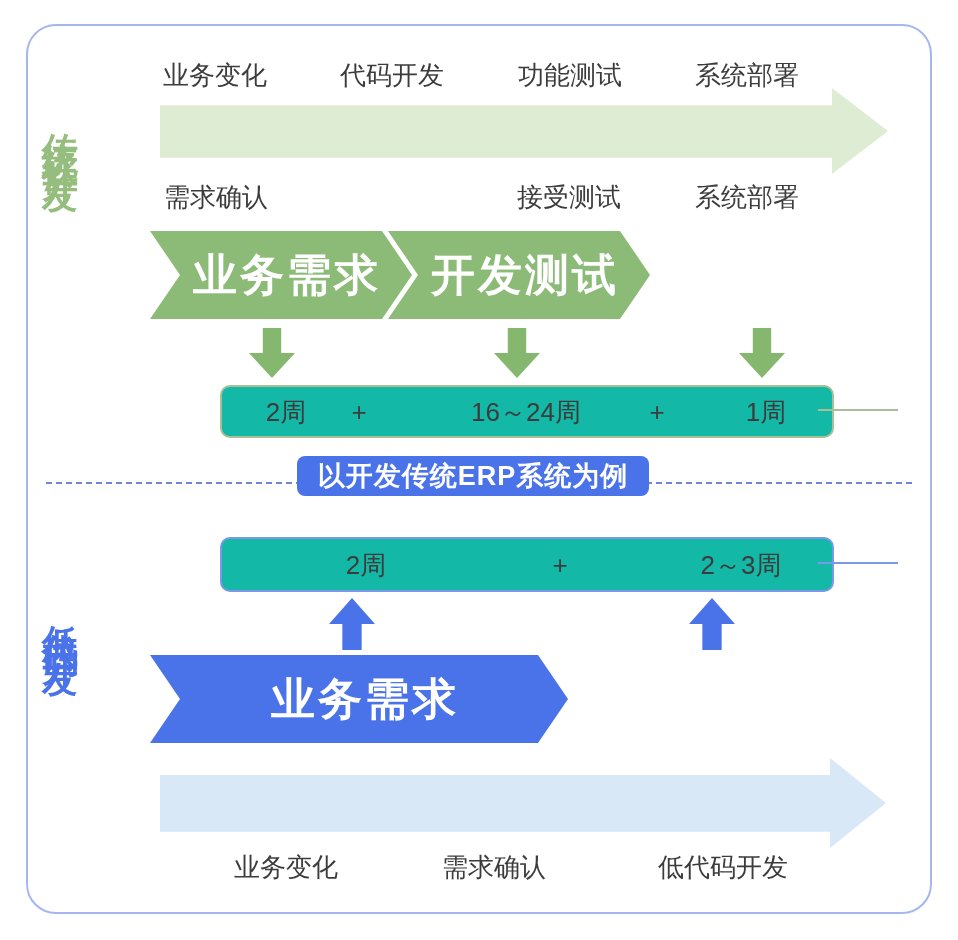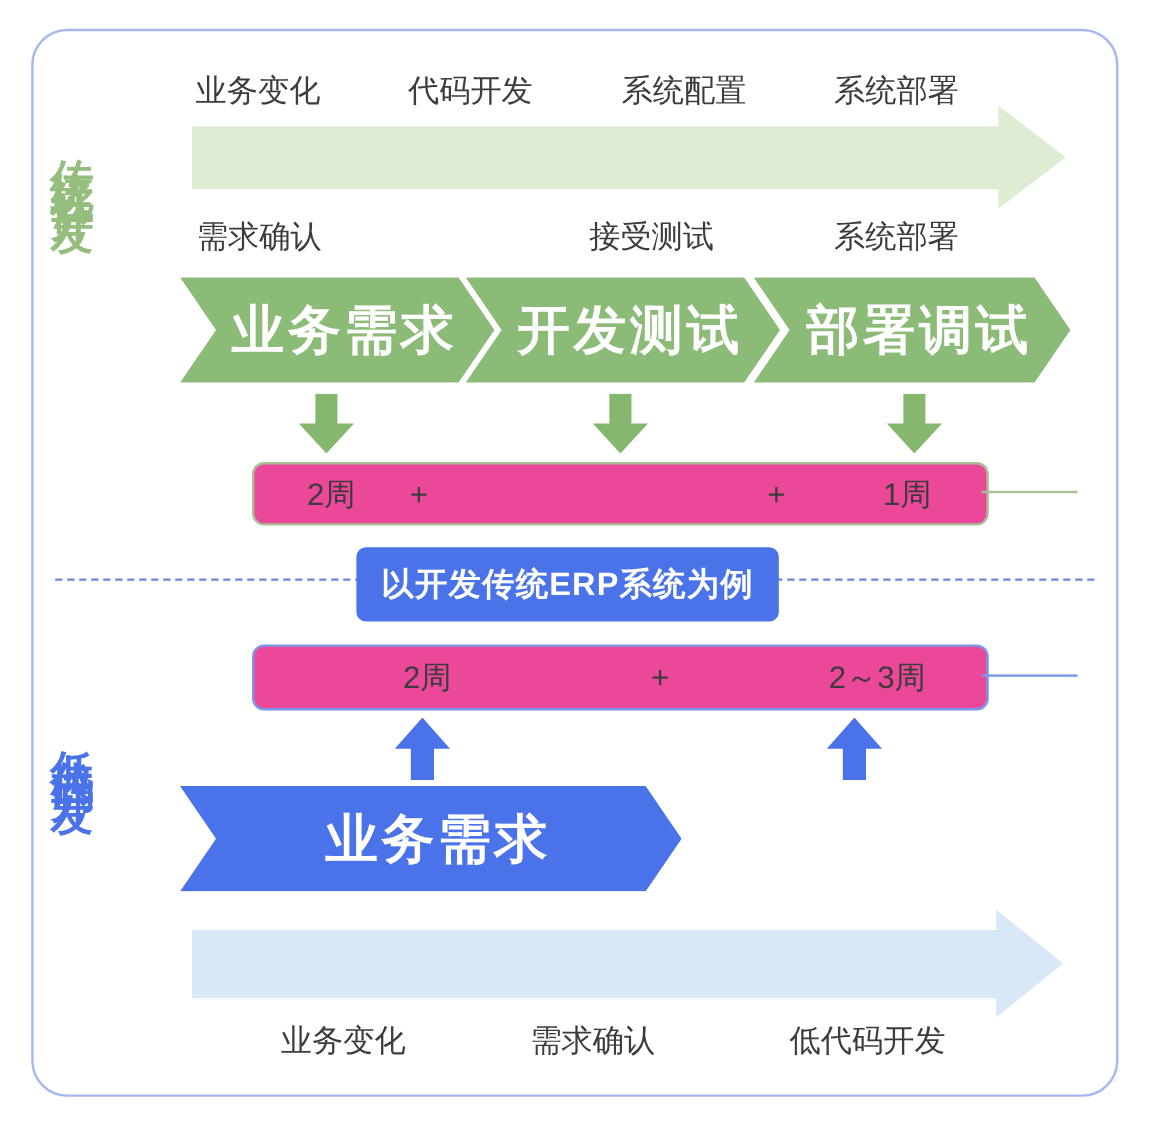--- a/index.html
+++ b/index.html
@@ -26,65 +26,65 @@
          color:#ffffff;font-size:44px;font-weight:700;letter-spacing:3px;padding-left:12px;
          clip-path:polygon(0 0,calc(100% - 30px) 0,100% 50%,calc(100% - 30px) 100%,0 100%,30px 50%);}
   .chev-green{background:#8cba77;top:231px;}
   .chev-blue{background:#4a72e9;top:655px;}
   
   .arrow-down{position:absolute;width:46px;height:50px;background:#85b76f;top:328px;
          clip-path:polygon(30% 0,70% 0,70% 50%,100% 50%,50% 100%,0 50%,30% 50%);}
   .arrow-up{position:absolute;width:46px;height:52px;background:#4a72e9;top:598px;
          clip-path:polygon(50% 0,100% 50%,71% 50%,71% 100%,29% 100%,29% 50%,0 50%);}
   
-  .durbox{position:absolute;left:210px;width:610px;background:#ec4899;border-radius:10px;}
+  .durbox{position:absolute;left:220px;width:610px;background:#14b8a6;border-radius:10px;}
   .durbox-green{top:385px;height:49px;border:2px solid #aabf97;}
   .durbox-blue{top:537px;height:51px;border:2px solid #7b97e8;}
   .dur-item{position:absolute;top:50%;transform:translate(-50%,-50%);font-size:26px;
          color:#3c3c3c;white-space:nowrap;}
   .connector{position:absolute;height:2px;width:80px;left:818px;}
   .conn-green{top:409px;background:#aabf97;}
   .conn-blue{top:562px;background:#7b97e8;}
   
   .dash-line{position:absolute;left:46px;top:482px;width:866px;border-top:2px dashed #7085d6;}
-  .badge{position:absolute;left:297px;top:456px;width:352px;height:62px;background:#4a72e9;
+  .badge{position:absolute;left:297px;top:456px;width:352px;height:40px;background:#4a72e9;
          border-radius:8px;color:#ffffff;font-size:27px;font-weight:700;display:flex;
          align-items:center;justify-content:center;letter-spacing:1px;z-index:2;}
 </style>
 </head>
 <body>
 
 <div class="canvas">
 
   <div class="frame"></div>
 
   <div class="side-label side-green">传统软件开发</div>
 
   <div class="step-label" style="left:215px;top:58px">业务变化</div>
   <div class="step-label" style="left:392px;top:58px">代码开发</div>
-  <div class="step-label" style="left:570px;top:58px">系统配置</div>
+  <div class="step-label" style="left:570px;top:58px">功能测试</div>
   <div class="step-label" style="left:747px;top:58px">系统部署</div>
 
   <div class="band band-green"></div>
 
   <div class="step-label" style="left:216px;top:180px">需求确认</div>
-  <div class="step-label" style="left:543px;top:180px">接受测试</div>
+  <div class="step-label" style="left:569px;top:180px">接受测试</div>
   <div class="step-label" style="left:747px;top:180px">系统部署</div>
 
   <div class="chev chev-green" style="left:150px;width:250px">业务需求</div>
   <div class="chev chev-green" style="left:388px;width:250px">开发测试</div>
-  <div class="chev chev-green" style="left:628px;width:252px">部署调试</div>
 
   <div class="arrow-down" style="left:249px"></div>
   <div class="arrow-down" style="left:494px"></div>
   <div class="arrow-down" style="left:739px"></div>
 
   <div class="durbox durbox-green">
     <span class="dur-item" style="left:64px">2周</span>
     <span class="dur-item" style="left:137px">+</span>
+    <span class="dur-item" style="left:304px">16～24周</span>
     <span class="dur-item" style="left:435px">+</span>
     <span class="dur-item" style="left:544px">1周</span>
   </div>
   <div class="connector conn-green"></div>
 
   <div class="dash-line"></div>
   <div class="badge">以开发传统ERP系统为例</div>
 
   <div class="durbox durbox-blue">
     <span class="dur-item" style="left:144px">2周</span>

